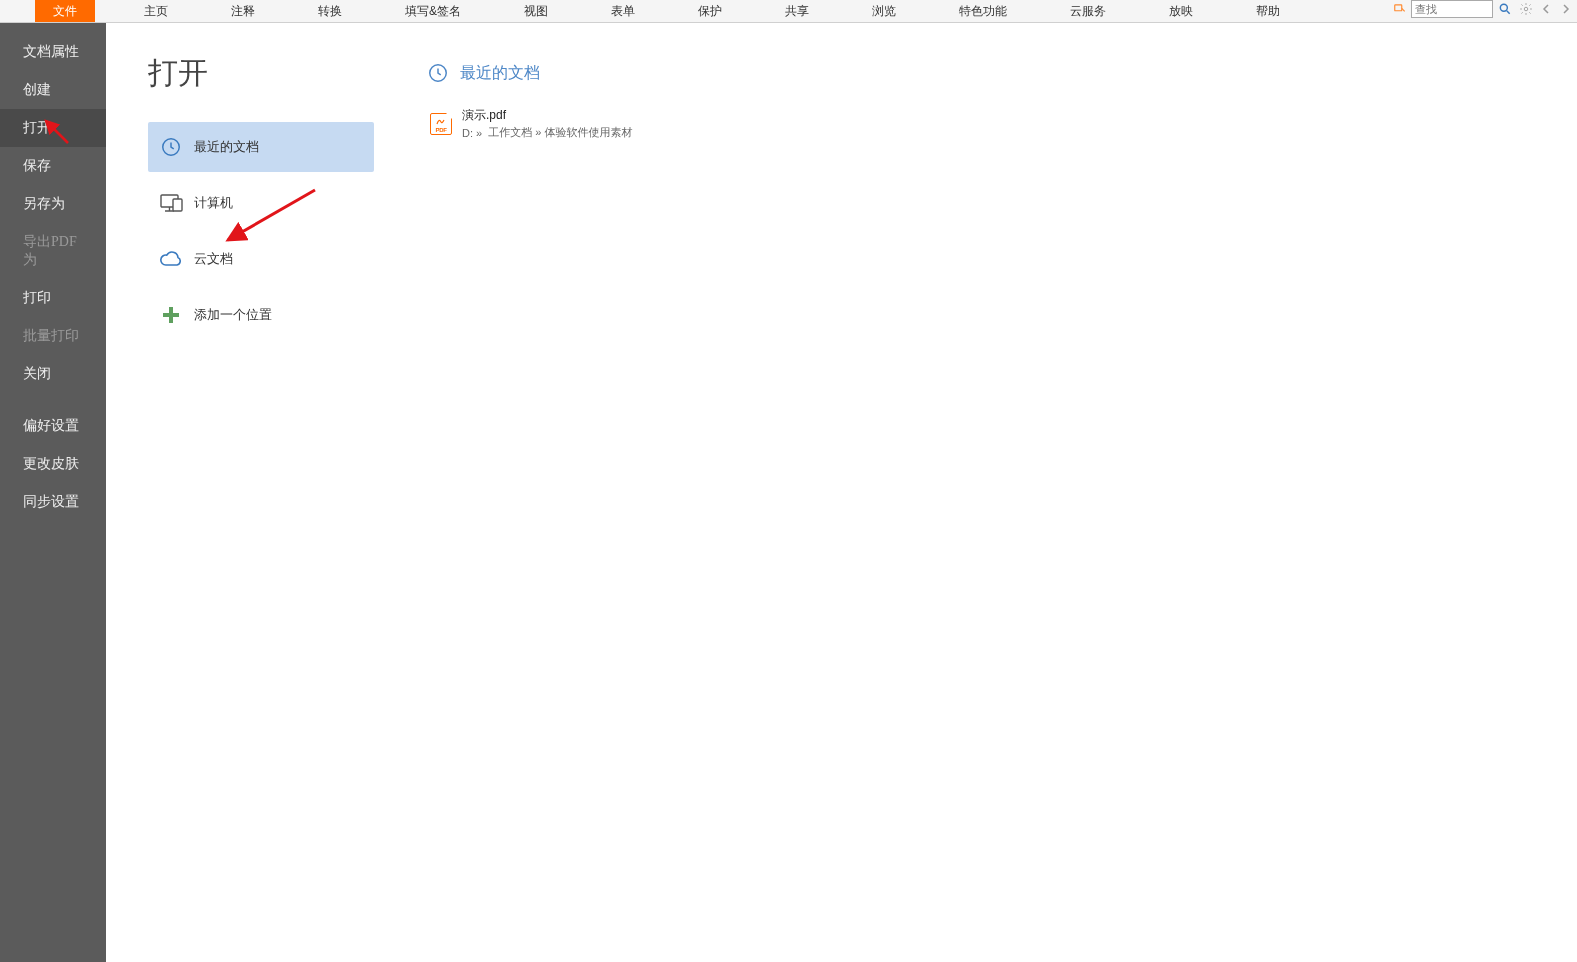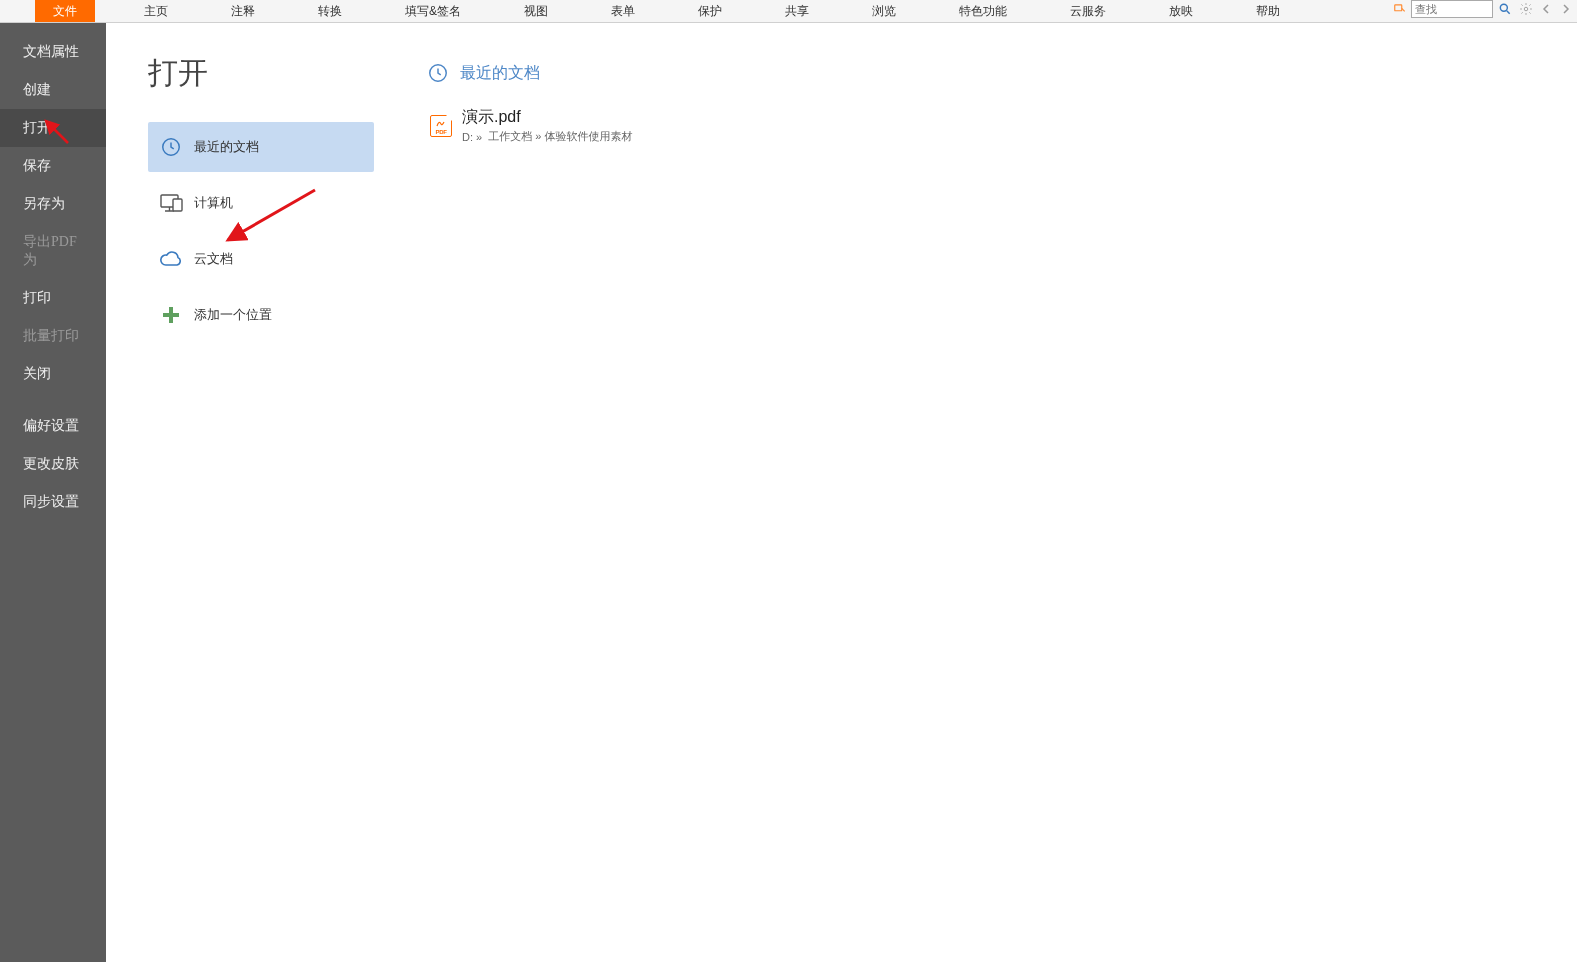--- a/index.html
+++ b/index.html
@@ -36,21 +36,21 @@
     
     .content { flex: 1; padding: 38px 10px 0 30px; }
     .content-head { display: flex; align-items: center; margin-bottom: 18px; }
     .content-head .icon-wrap { width: 24px; height: 24px; margin-right: 10px; display: flex; align-items: center; justify-content: center; }
     .content-head .title { font-size: 16px; color: #4d87c7; }
     .section-label { font-size: 13px; color: #333; margin-bottom: 6px; }
     .recent-item { display: flex; align-items: center; padding: 4px 4px; cursor: pointer; }
     .pdf-icon { width: 22px; height: 22px; border: 1.5px solid #ff6a00; border-radius: 2px; display: flex; flex-direction: column; align-items: center; justify-content: flex-end; padding-bottom: 1px; margin-right: 10px; position: relative; }
     .pdf-icon .corner { position: absolute; top: -1px; right: -1px; width: 0; height: 0; border-left: 6px solid transparent; border-top: 6px solid #fff; }
     .pdf-icon .ext { font-size: 6px; color: #ff6a00; font-weight: bold; letter-spacing: -0.3px; }
-    .recent-info .name { font-size: 16px; color: #222; }
+    .recent-info .name { font-size: 12px; color: #222; }
     .recent-info .path { font-size: 11px; color: #666; margin-top: 1px; display: flex; align-items: center; gap: 3px; }
     .recent-info .path .blur { filter: blur(2.5px); color: #888; }
 
     
     .red-arrow { position: absolute; pointer-events: none; }
     .red-arrow.arrow1 { left: 40px; top: 115px; }
     .red-arrow.arrow2 { left: 220px; top: 185px; }
 
     svg { display: block; }
   </style>

